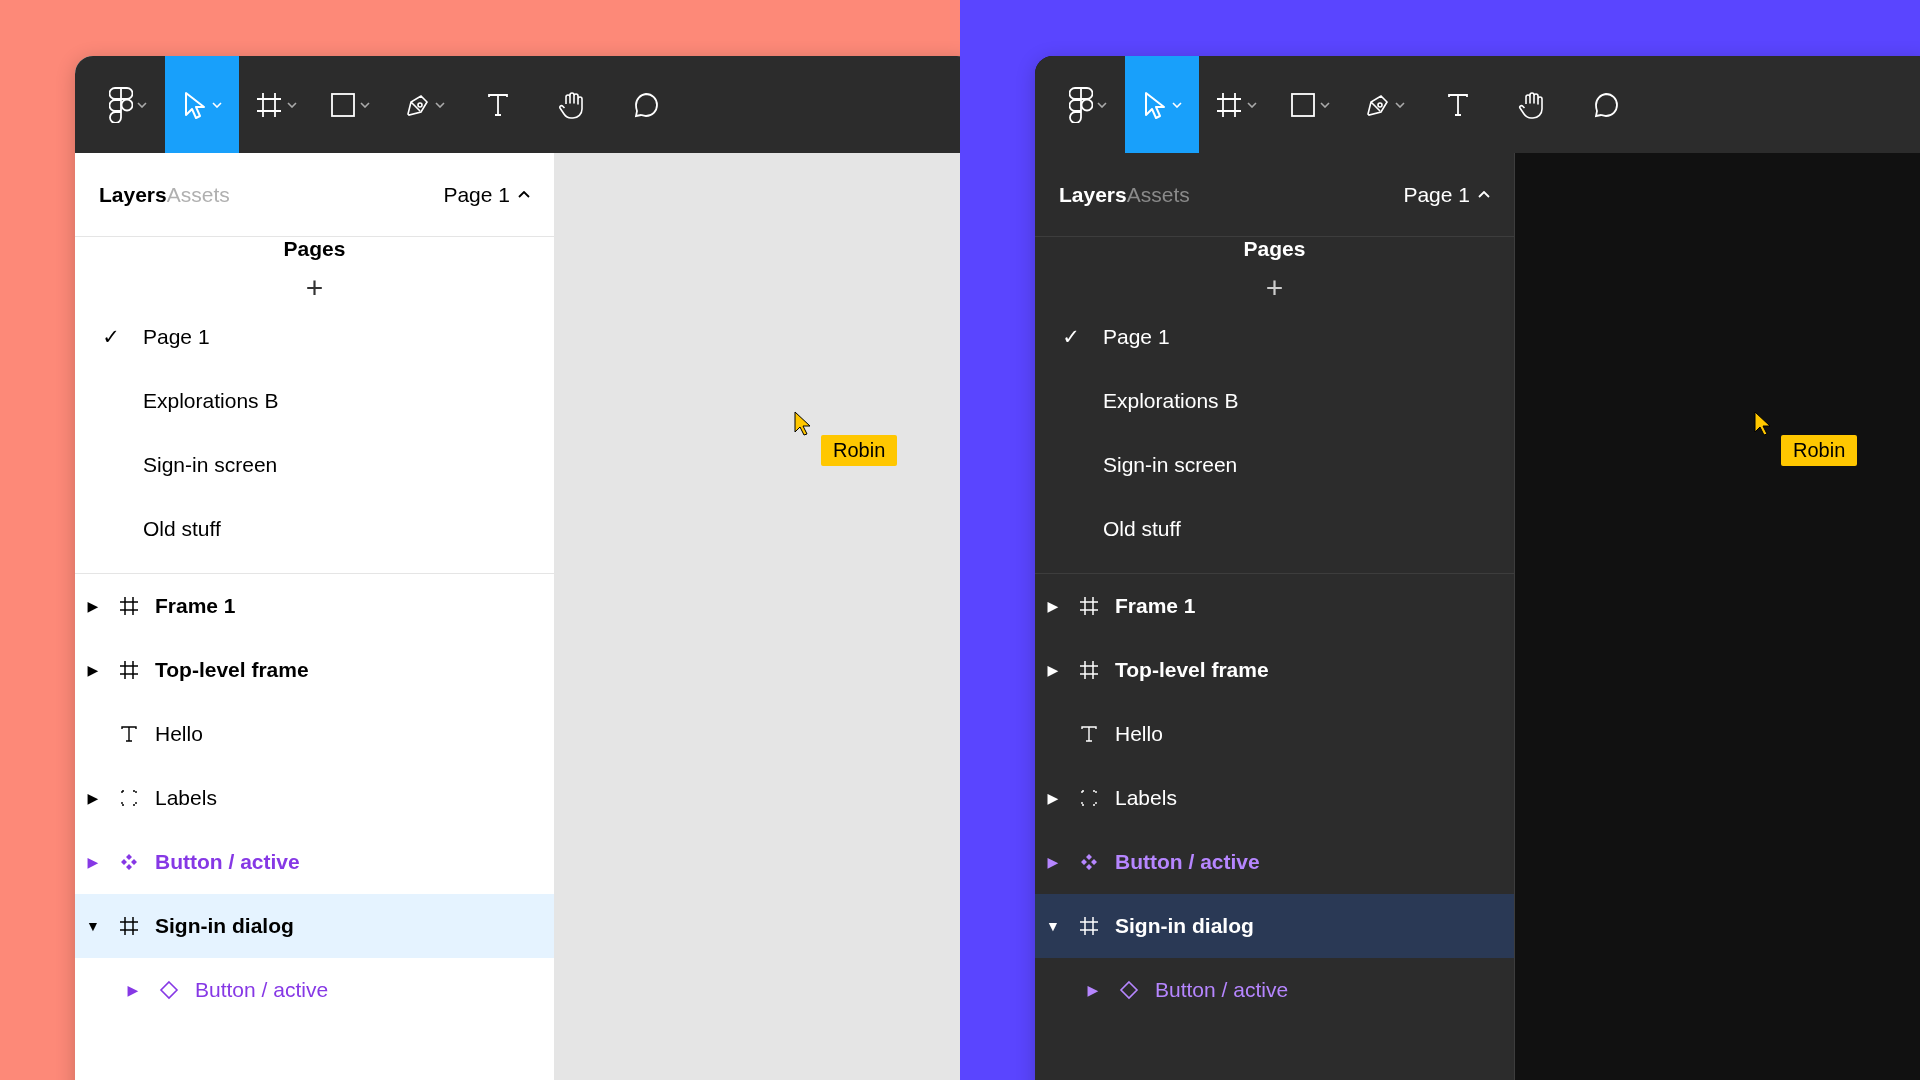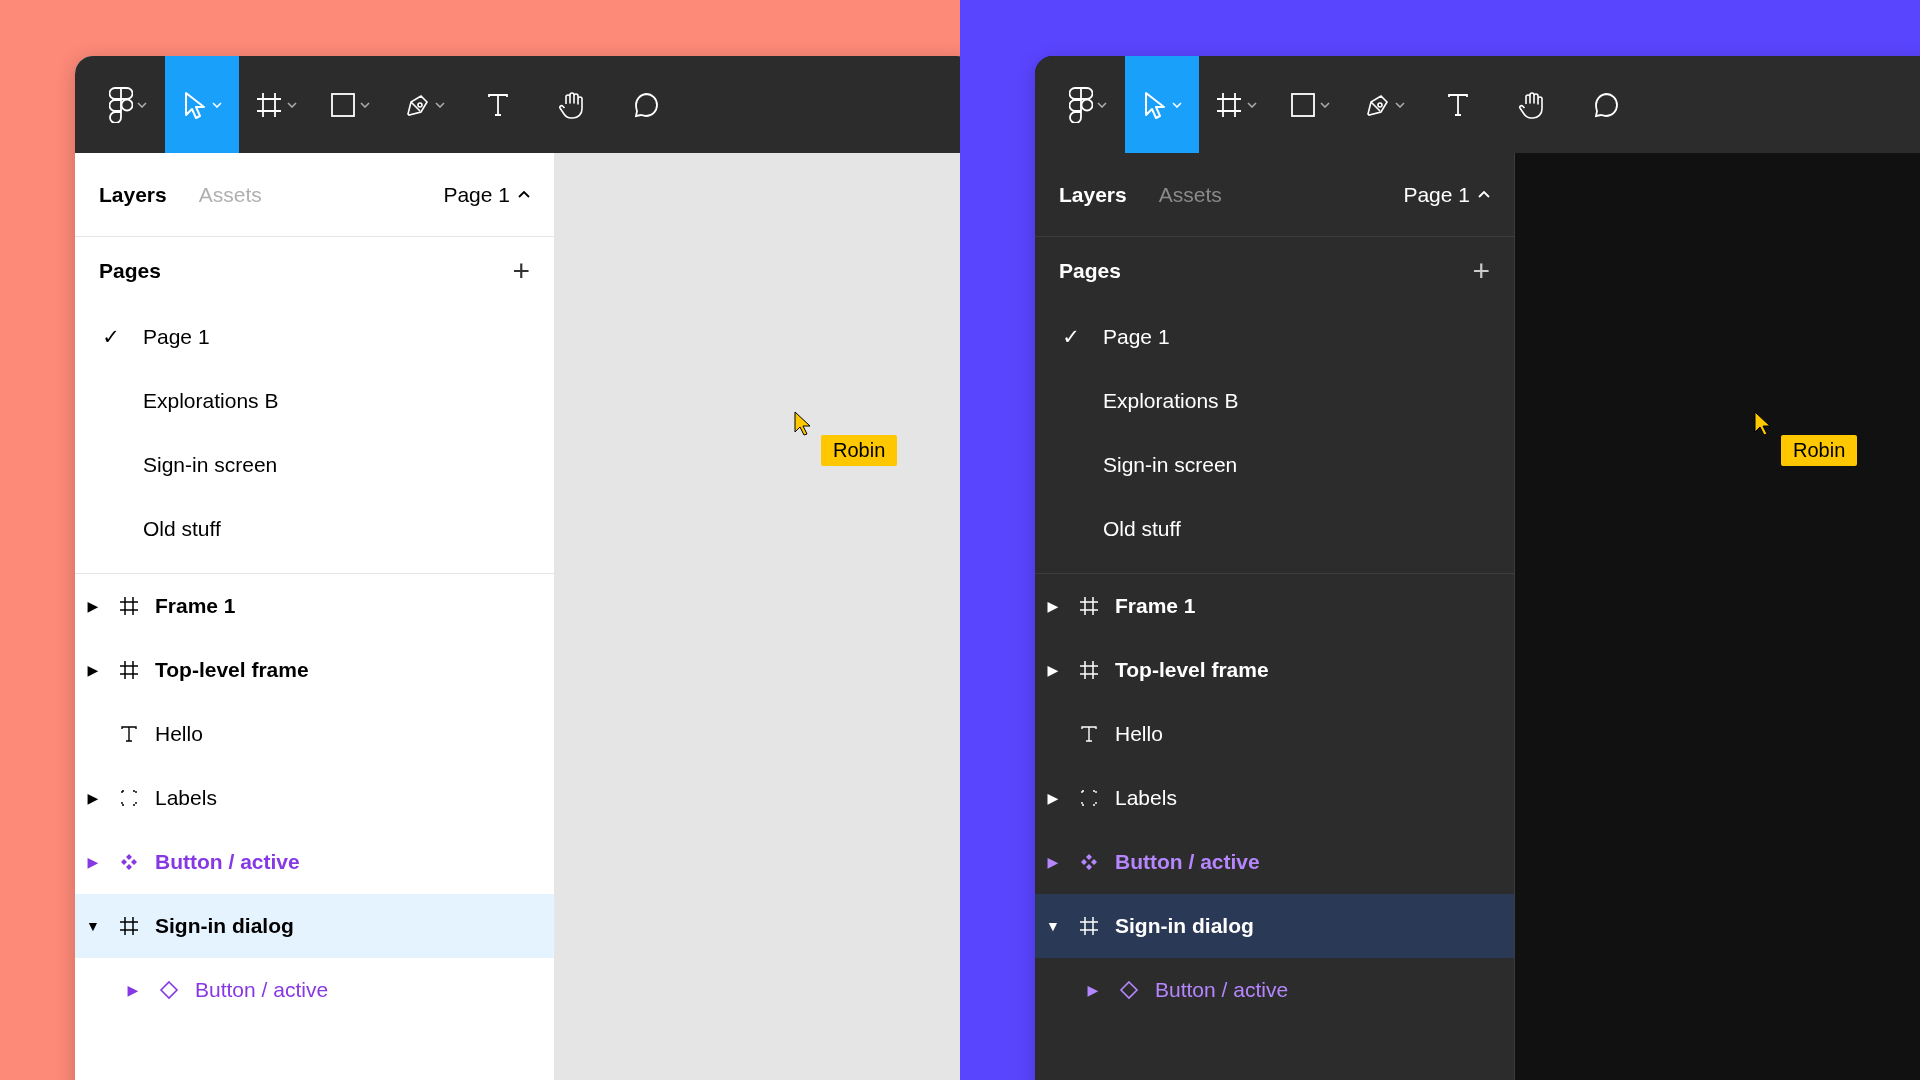--- a/index.html
+++ b/index.html
@@ -15,26 +15,26 @@
 .tool-btn.active { background: #18A0FB; }
 .tool-btn svg { display: block; }
 .caret-icon { width: 10px; height: 6px; }
 .main { display: flex; height: calc(100% - 97px); }
 .sidebar { width: 480px; display: flex; flex-direction: column; font-size: 21px; }
 .light .sidebar { background: #fff; border-right: 1px solid #e5e5e5; }
 .dark .sidebar { background: #2c2c2c; border-right: 1px solid #3d3d3d; }
 .tabs-row { display: flex; align-items: center; justify-content: space-between; padding: 0 24px; height: 84px; }
 .light .tabs-row { border-bottom: 1px solid #e5e5e5; color: #000; }
 .dark .tabs-row { border-bottom: 1px solid #3d3d3d; color: #fff; }
-.tabs-list { display: flex; gap: 32px; }
+.tabs-list { display: flex; }
 .tab-item { font-weight: 600; cursor: pointer; }
 .light .tab-item.inactive { color: #b0b0b0; font-weight: 500; }
 .dark .tab-item.inactive { color: #8a8a8a; font-weight: 500; }
 .page-selector { display: flex; align-items: center; gap: 8px; font-weight: 500; cursor: pointer; }
-.pages-header { display: flex; align-items: center; justify-content: space-between; padding: 0 24px; height: 68px; }
+.pages-header { display: flex; align-items: center; justify-content: space-between; padding: 0 24px; height: 68px; flex-direction: column; }
 .pages-title { font-weight: 600; }
 .light .pages-title { color: #000; }
 .dark .pages-title { color: #fff; }
 .plus-icon { font-size: 30px; font-weight: 300; cursor: pointer; }
 .light .plus-icon { color: #333; }
 .dark .plus-icon { color: #ccc; }
 .page-item { display: flex; align-items: center; gap: 20px; padding: 0 24px 0 24px; height: 64px; cursor: pointer; }
 .light .page-item { color: #000; }
 .dark .page-item { color: #fff; }
 .page-check { width: 24px; display: flex; justify-content: center; }

